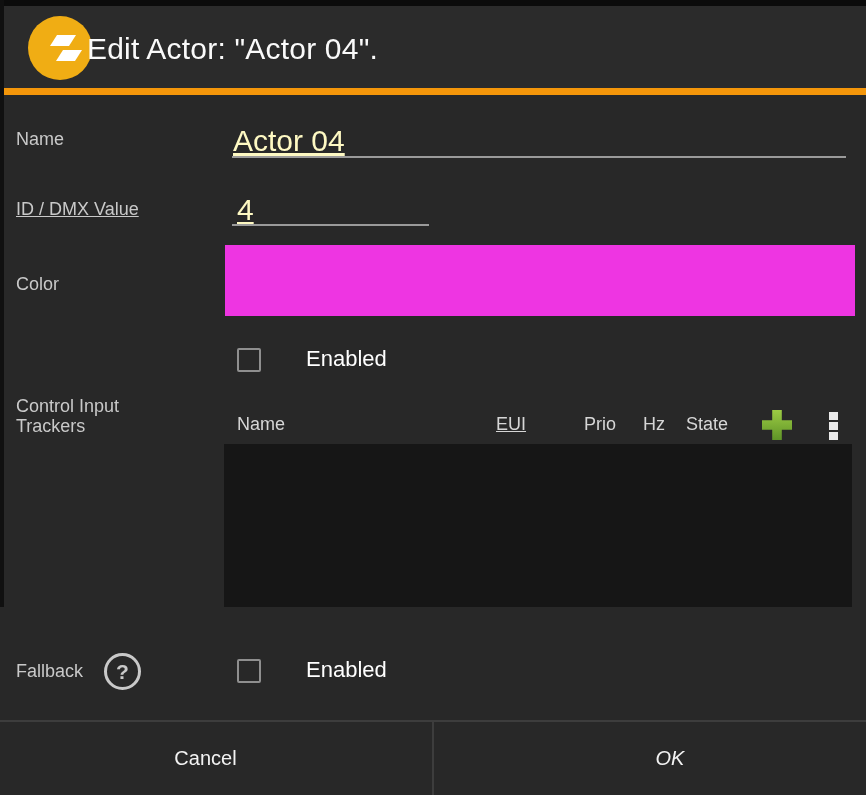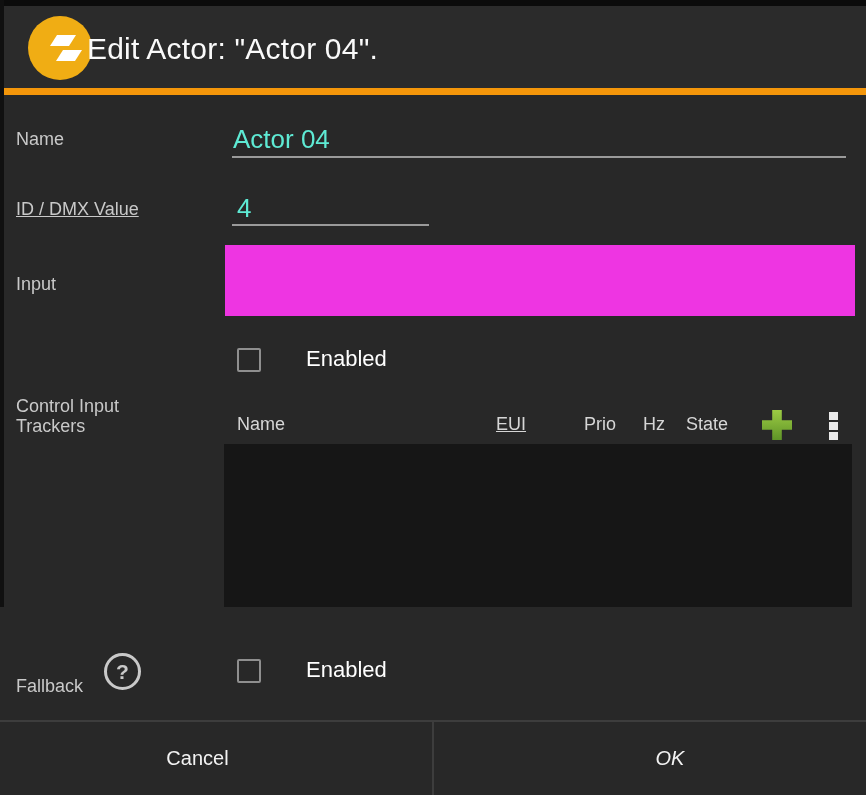--- a/index.html
+++ b/index.html
@@ -14,21 +14,21 @@
   .top-strip{left:0;top:0;width:866px;height:6px;background:#0b0b0b;}
   .left-strip{left:0;top:0;width:4px;height:607px;background:#101010;}
   
   .titlebar{left:4px;top:6px;width:862px;height:82px;background:#2b2b2b;}
   .logo{left:28px;top:16px;width:64px;height:64px;}
   .title{left:107px;top:32px;font-size:30px;color:#fafafa;letter-spacing:0.2px;white-space:nowrap;}
   .accent-bar{left:4px;top:88px;width:862px;height:7px;background:#f4960a;}
   
   .field-label{left:16px;font-size:18px;color:#c9c9c9;white-space:nowrap;}
   
-  .value-text{font-size:26px;color:#5eead4;white-space:nowrap;}
+  .value-text{font-size:30px;color:#fef9c3;white-space:nowrap;text-decoration:underline;}
   .underline{height:2px;background:#9a9a9a;}
   .swatch{left:225px;top:245px;width:630px;height:71px;background:#ee35e2;cursor:pointer;}
   .checkbox{width:24px;height:24px;border:2px solid #8f8f8f;border-radius:2px;box-sizing:border-box;background:transparent;cursor:pointer;}
   .check-label{font-size:22px;color:#ffffff;white-space:nowrap;margin-left:34px;}
   
   .th{font-size:18px;color:#d6d6d6;white-space:nowrap;}
   .plus-icon{
     left:762px;top:410px;width:30px;height:30px;cursor:pointer;
     background:linear-gradient(#9ccb44,#5f9427);
     clip-path:polygon(34% 0,66% 0,66% 34%,100% 34%,100% 66%,66% 66%,66% 100%,34% 100%,34% 66%,0 66%,0 34%,34% 34%);
@@ -42,21 +42,21 @@
     box-sizing:border-box;color:#c9c9c9;font-size:21px;font-weight:bold;
     display:flex;align-items:center;justify-content:center;cursor:pointer;
   }
   
   .footer-divider-h{left:0;top:720px;width:866px;height:2px;background:#3d3d3d;}
   .footer-divider-v{left:432px;top:722px;width:2px;height:73px;background:#3d3d3d;}
   .footer-btn{
     top:722px;height:73px;display:flex;align-items:center;justify-content:center;
     font-size:20px;color:#f2f2f2;cursor:pointer;background:#282828;
   }
-  .btn-cancel{left:4px;width:387px;text-align:right;}
+  .btn-cancel{left:12px;width:387px;text-align:right;}
   .btn-ok{left:454px;width:432px;font-style:italic;}
 </style>
 </head>
 <body>
 
 <div id="app">
 
   <div class="abs top-strip"></div>
   <div class="abs left-strip"></div>
 
@@ -73,42 +73,42 @@
   <div class="abs accent-bar"></div>
 
   <div class="abs field-label" style="top:129px;">Name</div>
   <div class="abs value-text" style="left:233px;top:124px;">Actor 04</div>
   <div class="abs underline" style="left:232px;top:156px;width:614px;"></div>
 
   <div class="abs field-label" style="top:199px;text-decoration:underline;">ID / DMX Value</div>
   <div class="abs value-text" style="left:237px;top:193px;">4</div>
   <div class="abs underline" style="left:232px;top:224px;width:197px;"></div>
 
-  <div class="abs field-label" style="top:274px;">Input</div>
+  <div class="abs field-label" style="top:274px;">Color</div>
   <div class="abs swatch"></div>
 
   <div class="abs field-label" style="top:352px;margin-top:44px;">Control Input</div>
   <div class="abs checkbox" style="left:237px;top:348px;"></div>
   <div class="abs check-label" style="left:272px;top:346px;">Enabled</div>
 
   <div class="abs field-label" style="top:416px;">Trackers</div>
   <div class="abs th" style="left:237px;top:414px;">Name</div>
   <div class="abs th" style="left:496px;top:414px;text-decoration:underline;">EUI</div>
   <div class="abs th" style="left:584px;top:414px;text-align:right;">Prio</div>
   <div class="abs th" style="left:643px;top:414px;">Hz</div>
   <div class="abs th" style="left:686px;top:414px;">State</div>
   <div class="abs plus-icon"></div>
   <div class="abs kebab">
     <span></span>
       <span></span>
       <span></span>
   </div>
   <div class="abs table-body"></div>
 
-  <div class="abs field-label" style="top:661px;margin-top:15px;">Fallback</div>
+  <div class="abs field-label" style="top:661px;">Fallback</div>
   <div class="abs help-icon">?</div>
   <div class="abs checkbox" style="left:237px;top:659px;"></div>
   <div class="abs check-label" style="left:272px;top:657px;">Enabled</div>
 
   <div class="abs footer-divider-h"></div>
   <div class="abs footer-divider-v"></div>
   <div class="abs footer-btn btn-cancel">Cancel</div>
   <div class="abs footer-btn btn-ok">OK</div>
 
 </div>

